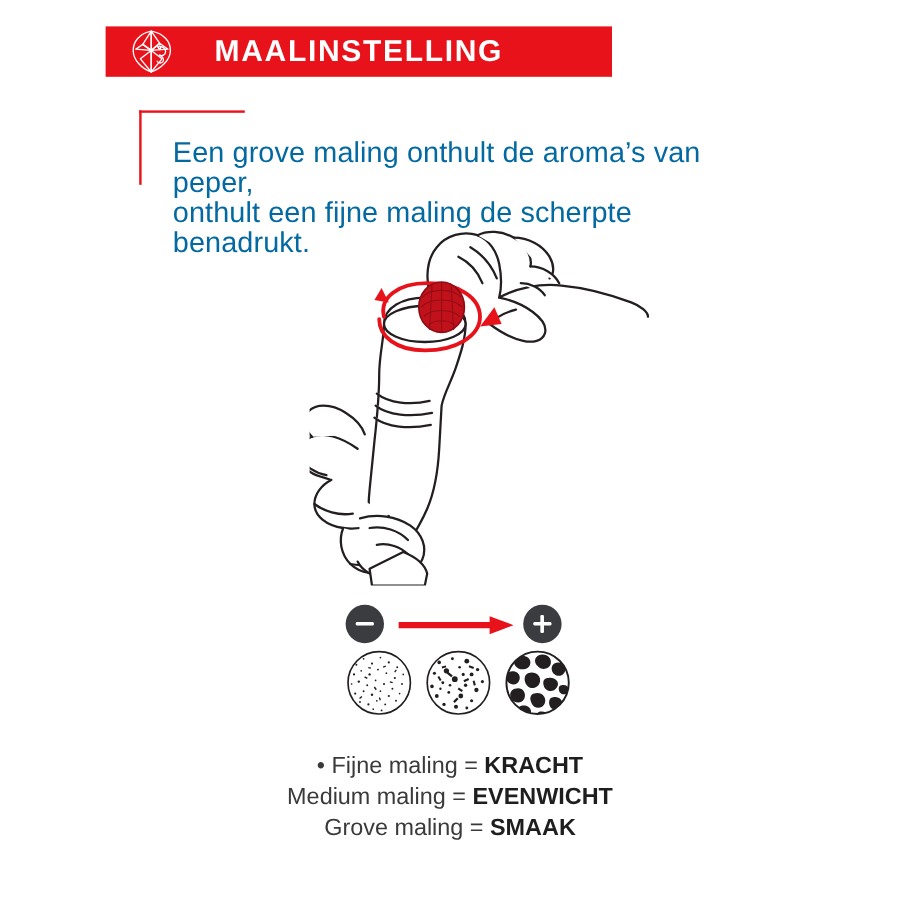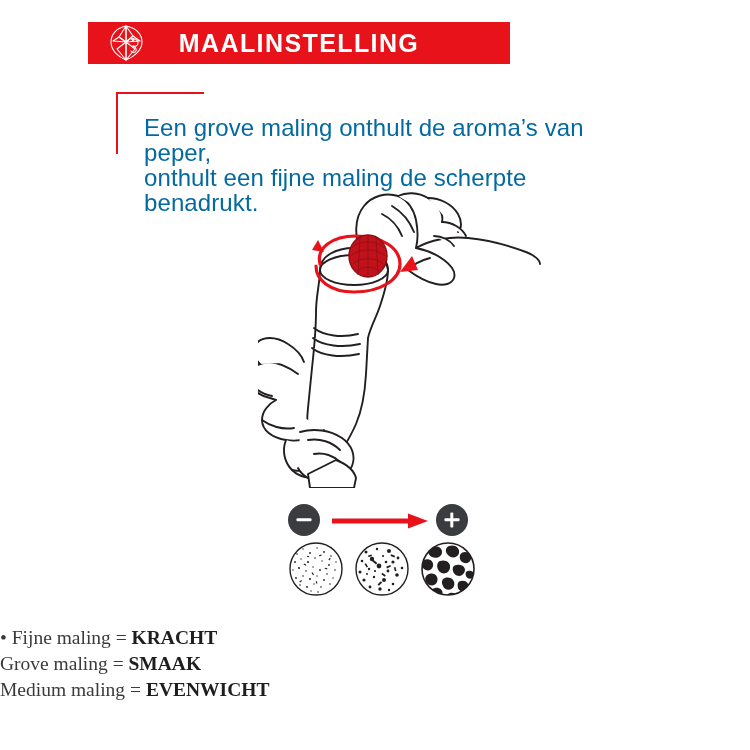--- a/index.html
+++ b/index.html
@@ -150,21 +150,21 @@
   .dot-circle:nth-child(2) { left: 68px; }
   .dot-circle:nth-child(3) { left: 134px; }
   .dot-circle svg { display: block; width: 100%; height: 100%; }
 
   
   .legend {
     position: absolute;
     left: 0;
     right: 0;
     top: 625px;
-    font-family: Liberation Serif, serif;
+    text-align: center;
   }
   .legend-line {
     font-size: 19.5px;
     line-height: 26px;
     color: #3a3a3a;
     white-space: nowrap;
   }
   .legend-line .val { font-weight: bold; color: #1e1e1e; }
 </style>
 </head>
@@ -409,18 +409,18 @@
       </g>
     </svg>
   </div>
 </div>
 
 <div class="legend">
   <div class="legend-line">
     <span>• </span><span>Fijne maling = </span><span class="val">KRACHT</span>
   </div>
   <div class="legend-line">
+    <span>Medium maling = </span><span class="val">EVENWICHT</span>
+  </div>
+  <div class="legend-line">
     <span>Grove maling = </span><span class="val">SMAAK</span>
   </div>
-  <div class="legend-line">
-    <span>Medium maling = </span><span class="val">EVENWICHT</span>
-  </div>
 </div>
 
 </body></html>

